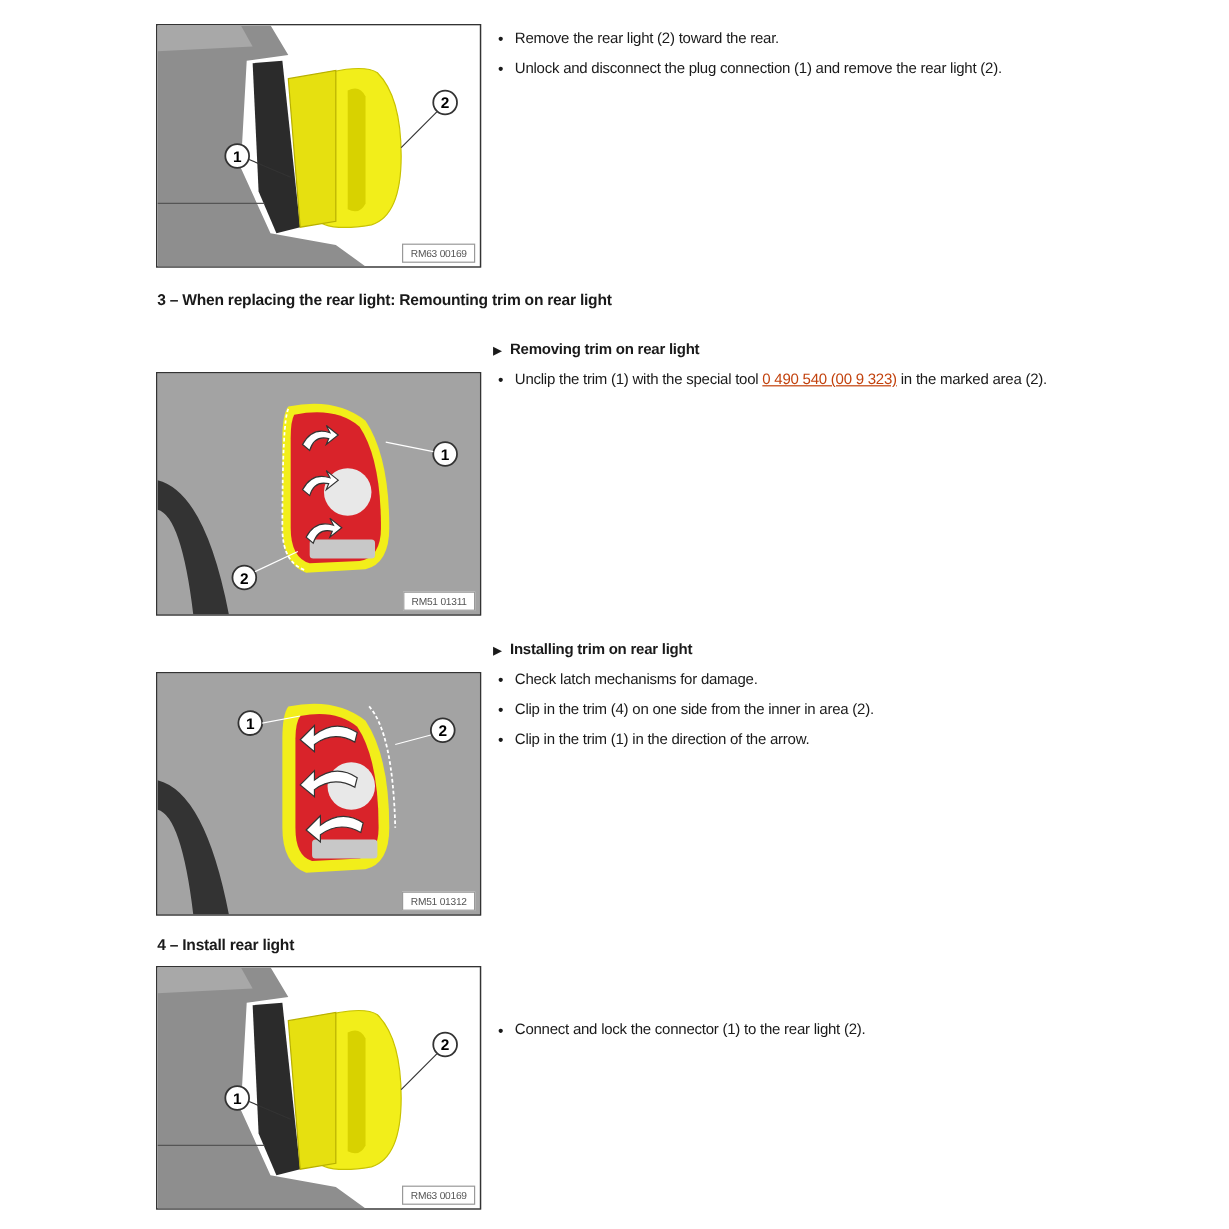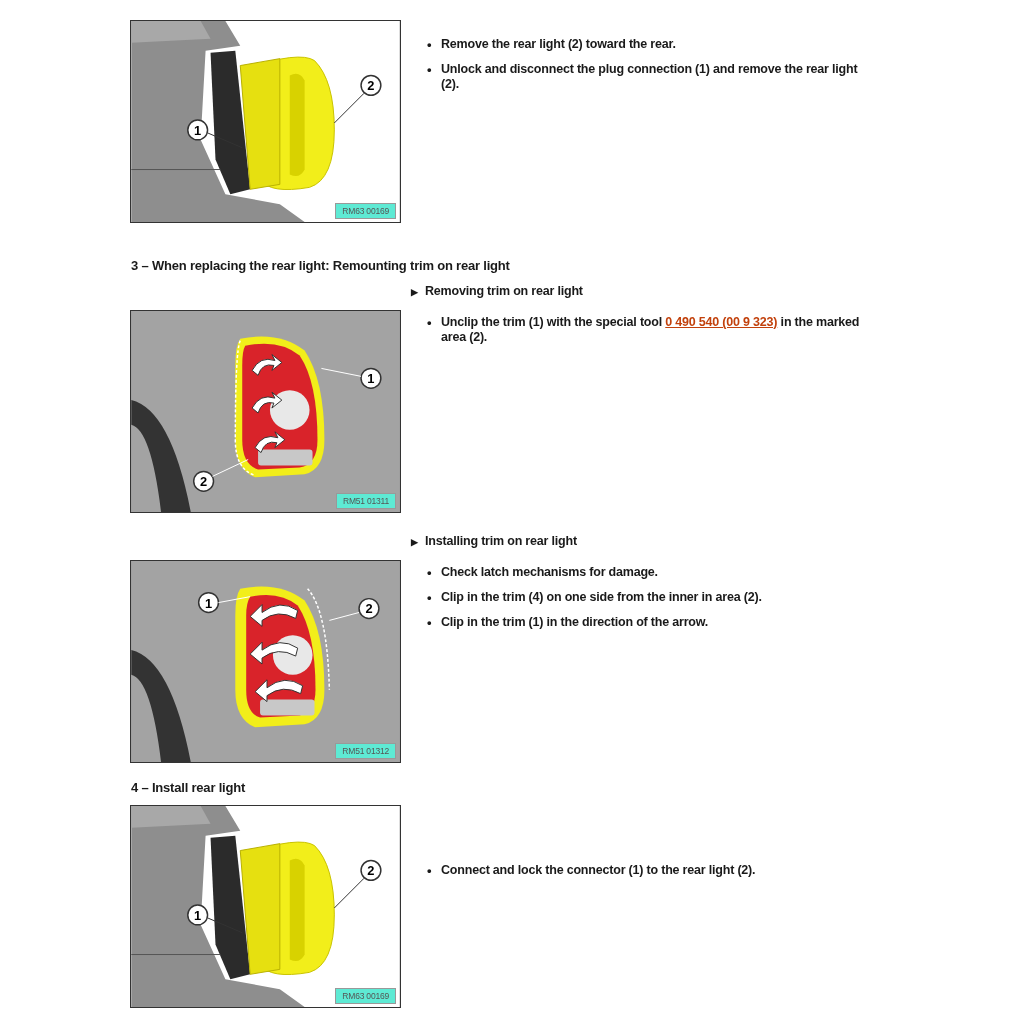--- a/index.html
+++ b/index.html
@@ -1,21 +1,21 @@
 <!DOCTYPE html>
 <html><head>
 <meta charset="utf-8">
 <style>
   html,body{margin:0;padding:0;background:#fff;}
   body{width:1024px;height:1024px;position:relative;overflow:hidden;font-family:"Liberation Sans",sans-serif;color:#1a1a1a;}
   .fig{position:absolute;left:130px;width:271px;height:203px;border:1px solid #333;box-sizing:border-box;overflow:hidden;background:#9a9a9a;}
   .fig svg{display:block;width:100%;height:100%;}
-  .code{position:absolute;right:4px;bottom:3px;background:#5eead4;border:1px solid #999;font-size:8.5px;color:#555;padding:2px 6px;letter-spacing:-0.2px;}
+  .code{position:absolute;right:4px;bottom:3px;background:#ffffff;border:1px solid #999;font-size:8.5px;color:#555;padding:2px 6px;letter-spacing:-0.2px;}
   .col{position:absolute;left:408px;width:480px;font-size:12.5px;line-height:15px;letter-spacing:-0.2px;}
-  ul{list-style:none;margin:16px;padding:0;font-weight:bold;}
+  ul{list-style:none;margin:4px;padding:0;}
   li{position:relative;padding-left:17px;margin-bottom:10px;}
   li::before{content:"•";position:absolute;left:3px;top:0;font-size:13px;}
   .sub{font-weight:bold;padding-left:17px;position:relative;margin-bottom:10px;}
   .sub .tri{position:absolute;left:3px;top:1px;font-size:9px;}
   .step{position:absolute;left:131px;font-weight:bold;font-size:13px;letter-spacing:-0.2px;}
   a.tool{color:#c2410c;text-decoration:underline;}
 </style>
 </head>
 <body>
 
@@ -39,21 +39,21 @@
   <div class="code">RM63 00169</div>
 </div>
 
 <div class="col" style="top:21px;">
   <ul>
     <li>Remove the rear light (2) toward the rear.</li>
     <li>Unlock and disconnect the plug connection (1) and remove the rear light (2).</li>
   </ul>
 </div>
 
-<div class="step" style="top:242px;margin-top:16px;">3 – When replacing the rear light: Remounting trim on rear light</div>
+<div class="step" style="top:242px;">3 – When replacing the rear light: Remounting trim on rear light</div>
 
 <div class="fig" style="top:310px;">
   <svg viewBox="0 0 271 203">
     <rect width="271" height="203" fill="#a3a3a3"></rect>
     <path d="M0 90 Q40 100 60 203 L30 203 Q20 120 0 115Z" fill="#333"></path>
     <path d="M110 28 Q150 20 175 40 Q195 70 195 130 Q195 160 175 165 L125 168 Q105 160 105 130 L105 55 Q105 35 110 28Z" fill="#f2ee1a"></path>
     <path d="M115 35 Q150 28 170 45 Q188 72 188 130 Q188 155 170 158 L128 160 Q112 155 112 130 L112 55 Q112 40 115 35Z" fill="#d9232a"></path>
     <path d="M110 30 Q105 40 105 130 Q105 160 125 166" fill="none" stroke="#fff" stroke-width="1.5" stroke-dasharray="3,2"></path>
     <circle cx="160" cy="100" r="20" fill="#e8e8e8"></circle>
     <rect x="128" y="140" width="55" height="16" rx="3" fill="#c8c8c8"></rect>

